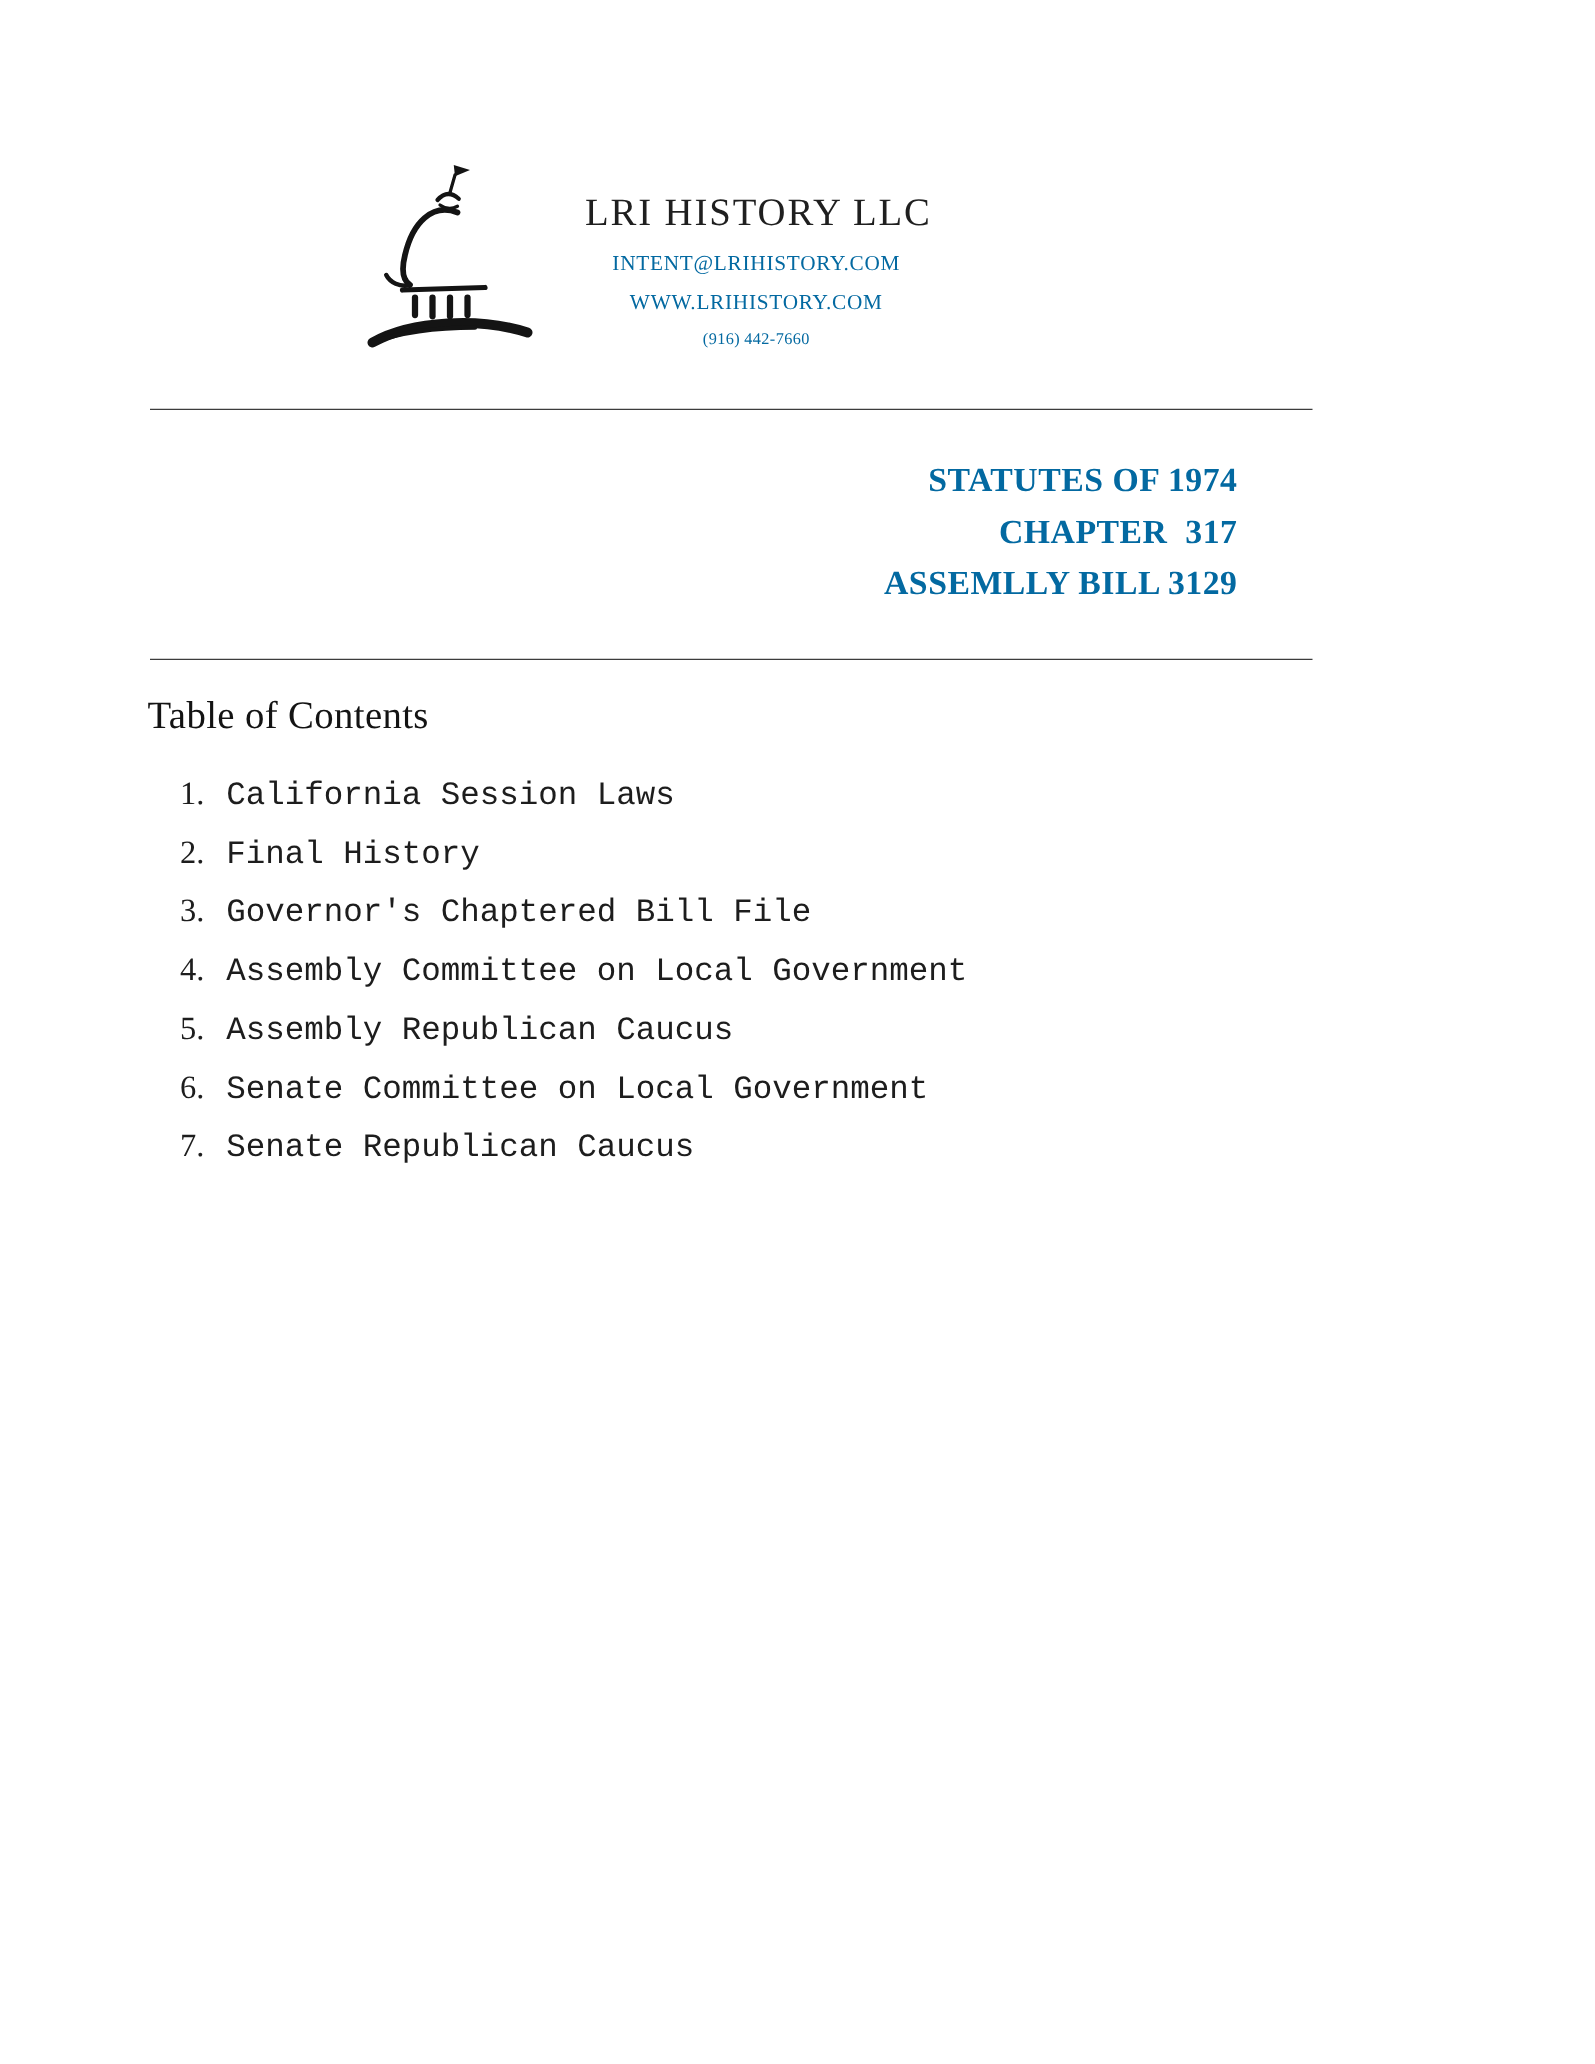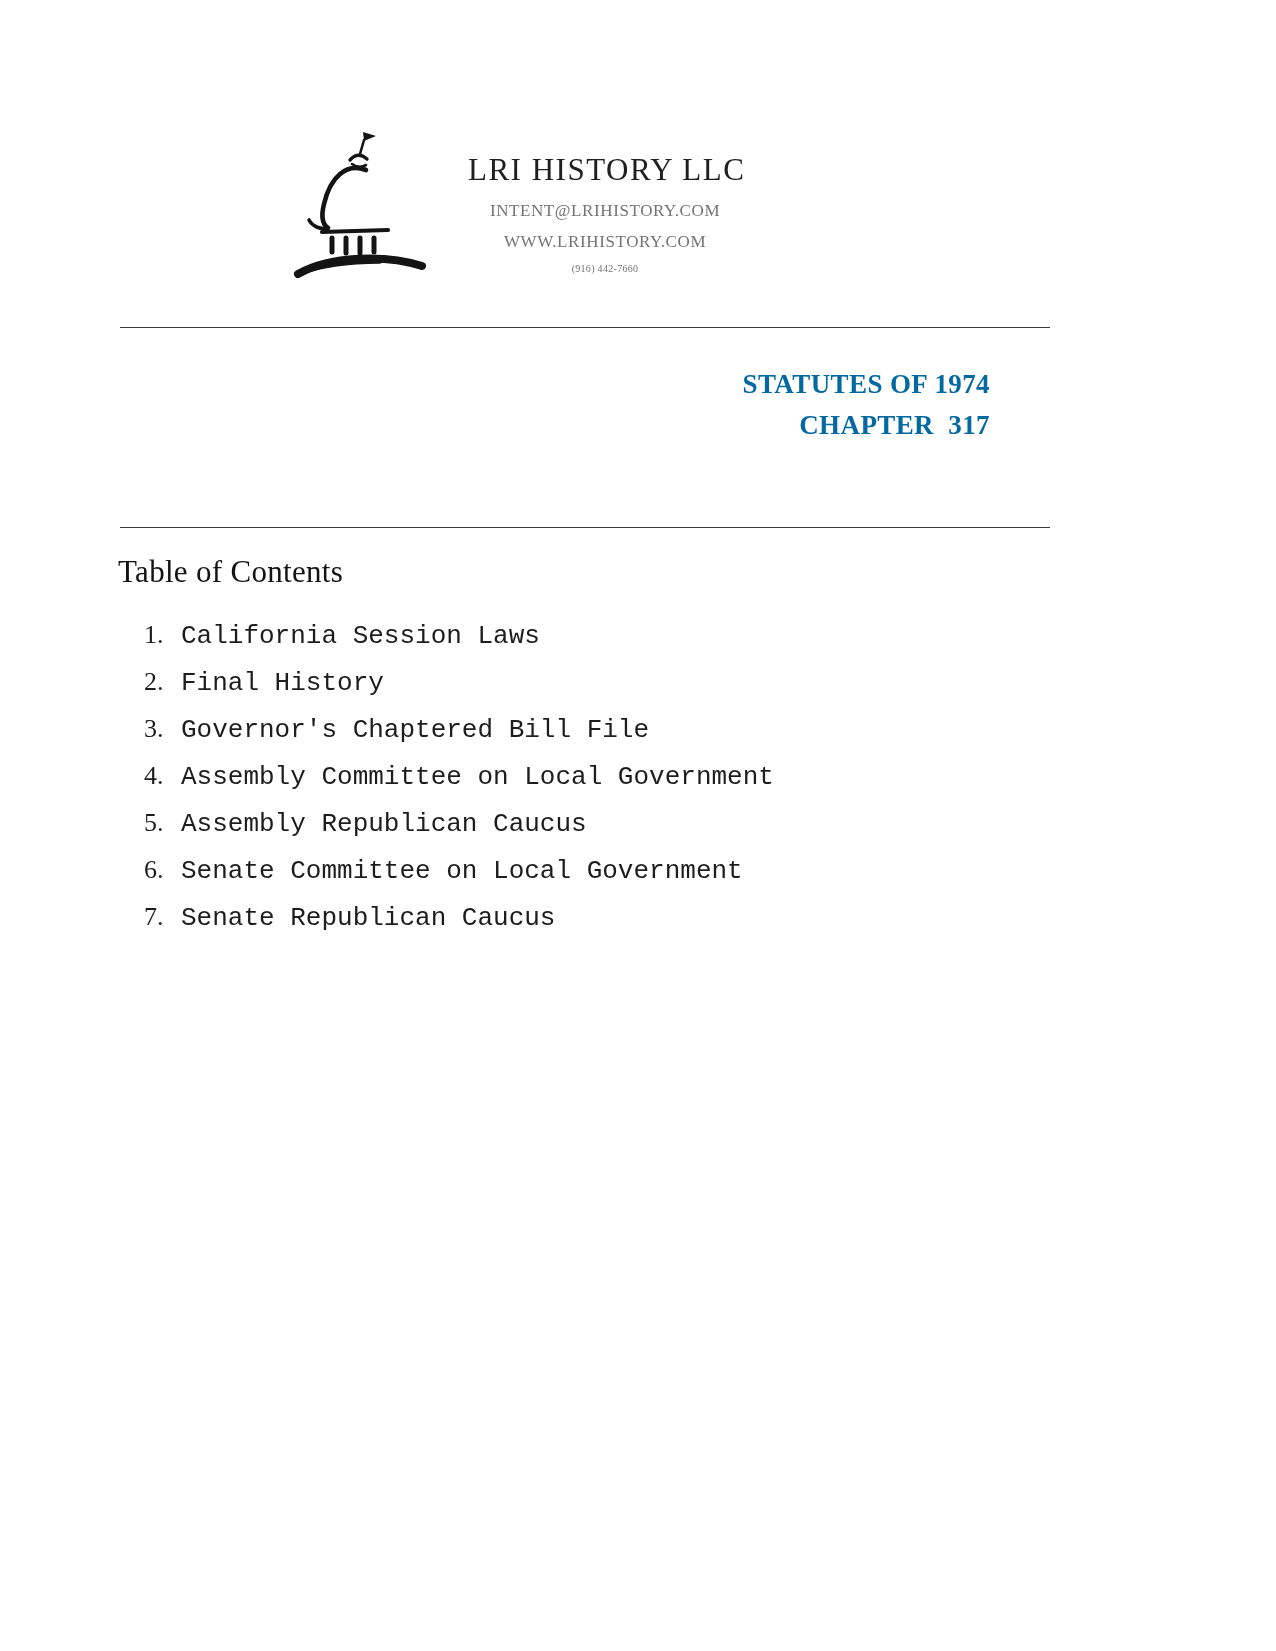--- a/index.html
+++ b/index.html
@@ -40,26 +40,26 @@
   .contact-block {
     position: absolute;
     left: 420px;
     top: 201px;
     width: 370px;
     text-align: center;
   }
   .contact-line {
     font-size: 17px;
     letter-spacing: 0.6px;
-    color: #737373;
+    color: #0369a1;
     margin-bottom: 11px;
     white-space: pre;
   }
   .contact-line.phone {
-    font-size: 10px;
+    font-size: 13px;
     letter-spacing: 0.3px;
   }
   
   .rule {
     position: absolute;
     left: 120px;
     width: 930px;
     height: 0;
     border-top: 1.4px solid #3c3c3c;
   }
@@ -145,20 +145,21 @@
     <div class="contact-line">INTENT@LRIHISTORY.COM</div>
     <div class="contact-line">WWW.LRIHISTORY.COM</div>
     <div class="contact-line phone">(916) 442-7660</div>
   </div>
 
   <div class="rule rule-1"></div>
 
   <div class="title-block">
     <div class="title-line">STATUTES OF 1974</div>
     <div class="title-line">CHAPTER  317</div>
+    <div class="title-line">ASSEMLLY BILL 3129</div>
   </div>
 
   <div class="rule rule-2"></div>
 
   <div class="toc-heading">Table of Contents</div>
 
   <div class="toc-list">
     <div class="toc-item">
       <span class="toc-num">1.</span>
       <span class="toc-label">California Session Laws</span>

